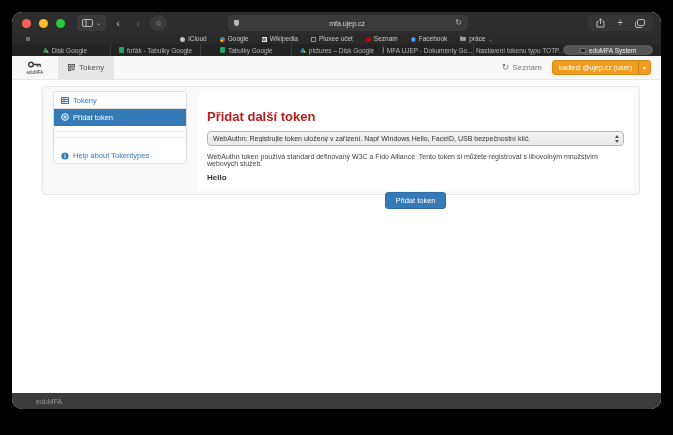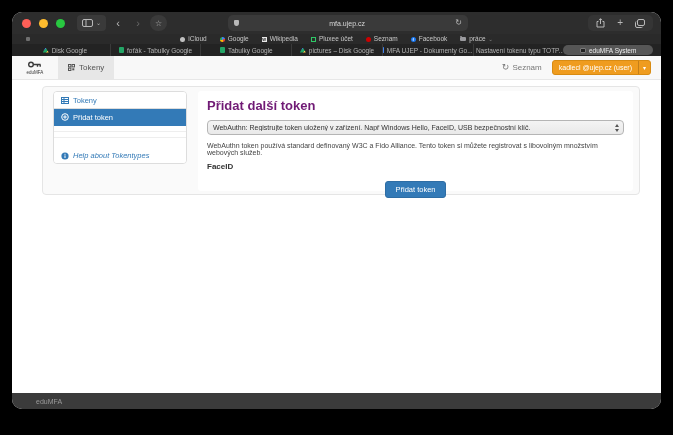--- a/index.html
+++ b/index.html
@@ -56,24 +56,24 @@
   .user-btn { align-self:center; display:flex; align-items:stretch; height:15px; margin-right:10px; border:1px solid #d88b12; border-radius:3px; overflow:hidden; background:#ef9c1f; color:#fff; }
   .user-btn .main { display:flex; align-items:center; padding:0 6px; font-size:7px; }
   .user-btn .caret-seg { display:flex; align-items:center; padding:0 4px; border-left:1px solid rgba(0,0,0,.18); font-size:6px; }
 
   .well { margin:6px 21px 0 30px; height:109px; background:#fafafa; border:1px solid #e5e5e5; border-radius:4px; position:relative; }
   .sidebar { position:absolute; left:10px; top:4px; width:134px; background:#fff; border:1px solid #ddd; border-radius:4px; overflow:hidden; }
   .side-item { display:flex; align-items:center; gap:4px; height:17px; padding:0 7px; font-size:7.5px; color:#337ab7; border-bottom:1px solid #ddd; background:#fff; }
   .side-item.active { background:#337ab7; color:#fff; border-color:#337ab7; }
   .side-empty { height:6px; border-bottom:1px solid #eee; background:#fff; }
   .side-gap { height:10px; background:#fff; }
-  .side-item.last { border-bottom:none; height:15px;font-style:italic; }
+  .side-item.last { border-bottom:none; height:15px; }
 
   .mainpanel { position:absolute; left:155px; top:4px; width:435px; height:100px; background:#fff; border-radius:3px; padding:5px 9px; }
-  .main-title { font-size:13px; font-weight:bold; color:#701a75; margin:2px 0 7px; }
+  .main-title { font-size:13px; font-weight:bold; color:#b91c1c; margin:13px 0 7px; }
   .select { height:15px; border:1px solid #b5b5b5; border-radius:4px; background:linear-gradient(#f4f4f4,#e9e9e9); display:flex; align-items:center; padding:0 4px 0 5px; }
   .select-text { flex:1; font-size:7px; color:#333; white-space:nowrap; overflow:hidden; }
   .stepper { display:flex; flex-direction:column; gap:2px; align-items:center; }
   .tri-up{width:0;height:0;border-left:2.5px solid transparent;border-right:2.5px solid transparent;border-bottom:3px solid #555}
   .tri-down{width:0;height:0;border-left:2.5px solid transparent;border-right:2.5px solid transparent;border-top:3px solid #555}
   .help-text { margin-top:7px; font-size:7px; color:#444; }
   .field-label { margin-top:6px; font-size:8px; font-weight:bold; color:#333; }
   .text-input { margin-top:2px; width:100%; height:13px; border:1px solid #ccc; border-radius:4px; font-size:7.5px; color:#555; padding:0 5px; font-family:"Liberation Sans", sans-serif; background:#fff; }
   .btn-row { text-align:center; margin-top:7px; }
   .btn-primary { display:inline-block; background:#337ab7; border:1px solid #2e6da4; color:#fff; font-size:7.5px; padding:3px 9px; border-radius:3px; }
@@ -265,21 +265,21 @@
       <div class="mainpanel">
         <div class="main-title">Přidat další token</div>
         <div class="select">
           <span class="select-text">WebAuthn: Registrujte token uložený v zařízení. Např Windows Hello, FaceID, USB bezpečnostní klíč.</span>
           <span class="stepper">
               <span class="tri-up"></span>
               <span class="tri-down"></span>
             </span>
         </div>
         <div class="help-text">WebAuthn token používá standard definovaný W3C a Fido Alliance. Tento token si můžete registrovat s libovolným množstvím webových služeb.</div>
-        <div class="field-label">FaceID</div>
+        <div class="field-label">Hello</div>
         <div class="btn-row">
           <span class="btn-primary">Přidat token</span>
         </div>
       </div>
 
     </div>
   </div>
 
   <div class="footer">
     <span>eduMFA</span>

